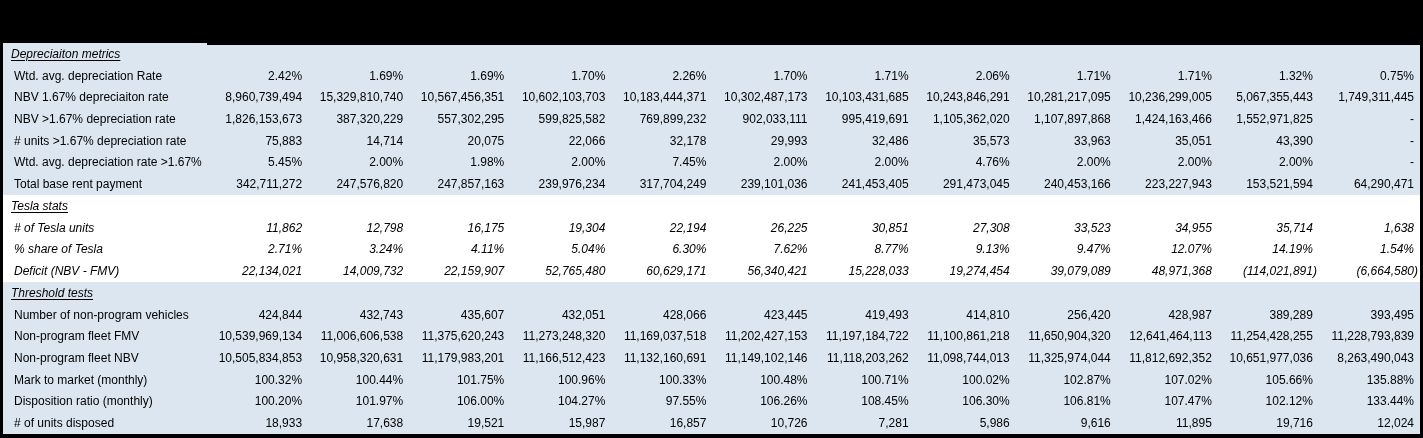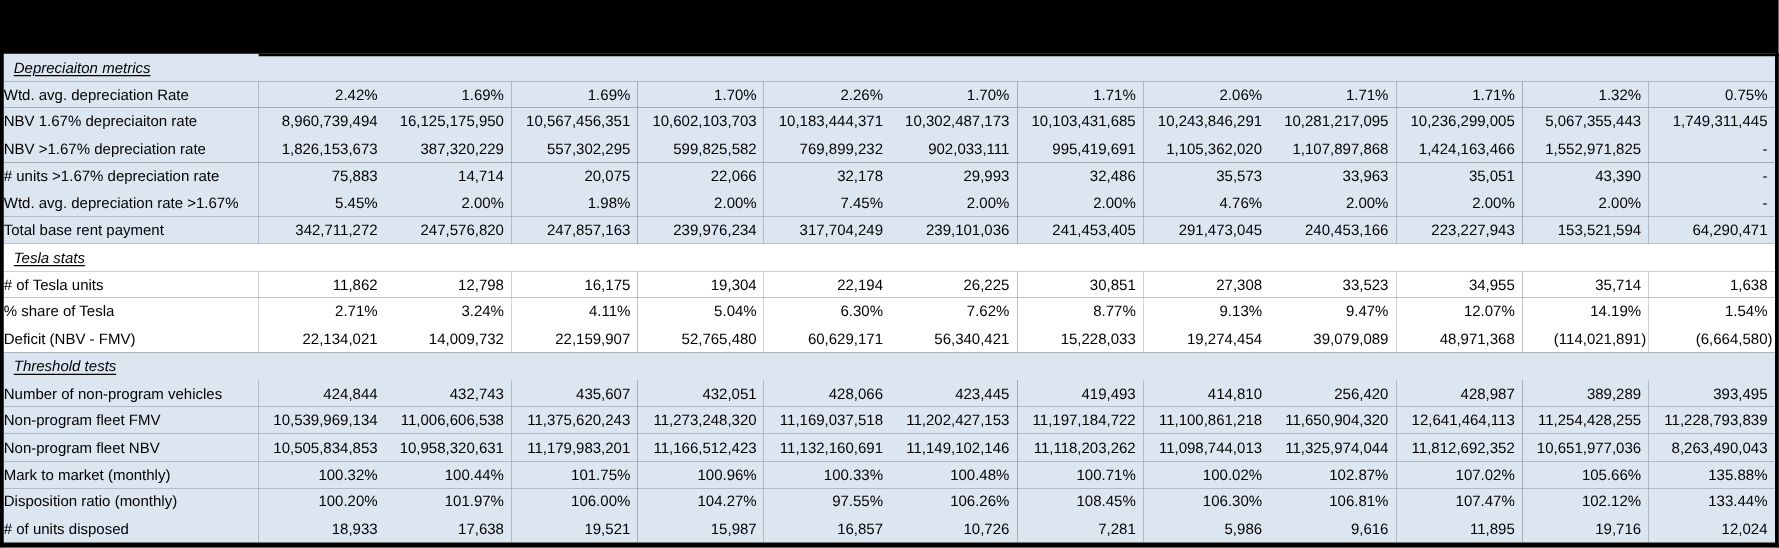--- a/index.html
+++ b/index.html
@@ -49,22 +49,22 @@
   .cell {
     display: flex;
     align-items: center;
     font-size: 12px;
     line-height: 1;
     color: #000000;
     white-space: nowrap;
     overflow: hidden;
   }
   .bg-blue  { background: #dce6f1; }
-  .bg-white { background: #ffffff; }
-  .label { padding-left: 0; justify-content: flex-start; }
+  .bg-white { background: #ffffff; font-style: italic; }
+  .label { padding-left: 11px; justify-content: flex-start; }
   .value { padding-right: 6px; justify-content: flex-end; }
   .value.neg { padding-right: 2px; }
   .section-title {
     grid-column: 1 / -1;
     padding-left: 8px;
     font-style: italic;
     text-decoration: underline;
     text-underline-offset: 2px;
   }
 </style>
@@ -85,21 +85,21 @@
         <div class="cell value bg-blue">2.26%</div>
         <div class="cell value bg-blue">1.70%</div>
         <div class="cell value bg-blue">1.71%</div>
         <div class="cell value bg-blue">2.06%</div>
         <div class="cell value bg-blue">1.71%</div>
         <div class="cell value bg-blue">1.71%</div>
         <div class="cell value bg-blue">1.32%</div>
         <div class="cell value bg-blue">0.75%</div>
         <div class="cell label bg-blue">NBV 1.67% depreciaiton rate</div>
         <div class="cell value bg-blue">8,960,739,494</div>
-        <div class="cell value bg-blue">16,125,175,950</div>
+        <div class="cell value bg-blue">15,329,810,740</div>
         <div class="cell value bg-blue">10,567,456,351</div>
         <div class="cell value bg-blue">10,602,103,703</div>
         <div class="cell value bg-blue">10,183,444,371</div>
         <div class="cell value bg-blue">10,302,487,173</div>
         <div class="cell value bg-blue">10,103,431,685</div>
         <div class="cell value bg-blue">10,243,846,291</div>
         <div class="cell value bg-blue">10,281,217,095</div>
         <div class="cell value bg-blue">10,236,299,005</div>
         <div class="cell value bg-blue">5,067,355,443</div>
         <div class="cell value bg-blue">1,749,311,445</div>

